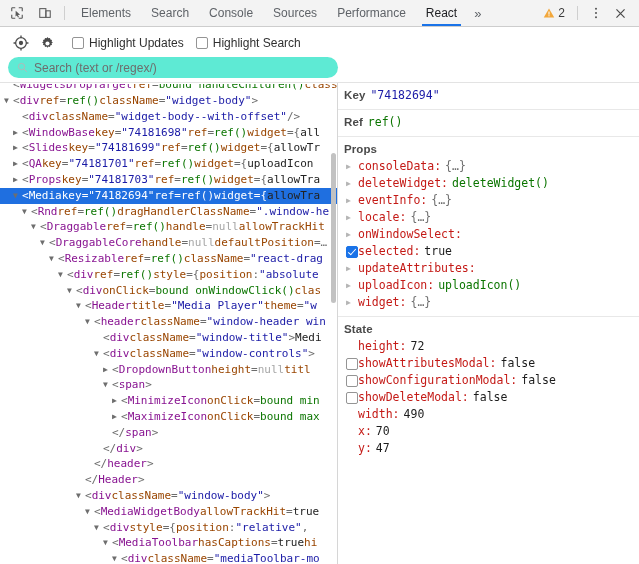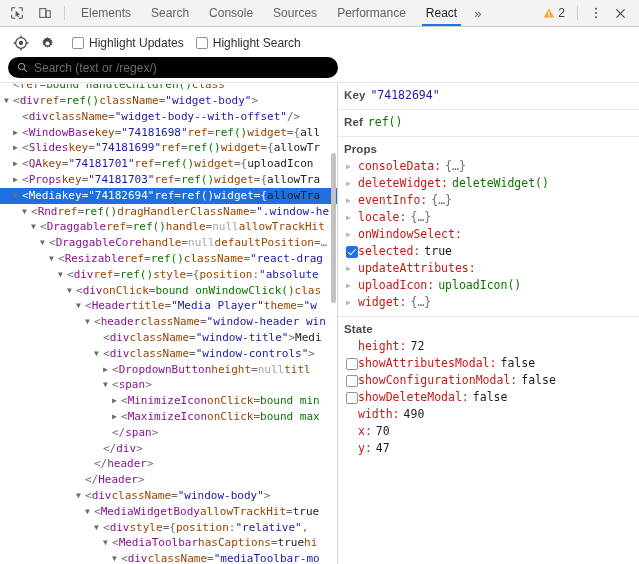--- a/index.html
+++ b/index.html
@@ -134,21 +134,21 @@
     border: 1px solid #949494;
     border-radius: 2px;
     background: #fff;
     display: inline-block;
   }
   .rt-row2 {
     padding: 2px 8px 0 8px;
   }
   .searchbox {
     height: 21px;
-    background: #000000;
+    background: #5eead4;
     border-radius: 11px;
     display: flex;
     align-items: center;
     padding: 0 9px;
     gap: 6px;
     width: 330px;
   }
   .search-ph {
     font-size: 12px;
     color: #6d6d6d;
@@ -397,20 +397,21 @@
     </div>
   </div>
 
   <div class="split">
 
     <div class="left-pane">
       <div class="tree" id="tree-root">
           <div class="trow clip-top" style="padding-left: 4px;">
             <span class="arrow empty">▶</span>
             <span class="punc">&lt;</span>
+            <span class="tag">WidgetsDropTarget</span>
             <span class="txt"> </span>
             <span class="attr">ref</span>
             <span class="punc">=</span>
             <span class="fn">bound handleChildren()</span>
             <span class="txt"> </span>
             <span class="attr">class</span>
           </div>
           <div class="trow" style="padding-left: 4px;">
             <span class="arrow">▼</span>
             <span class="punc">&lt;</span>

